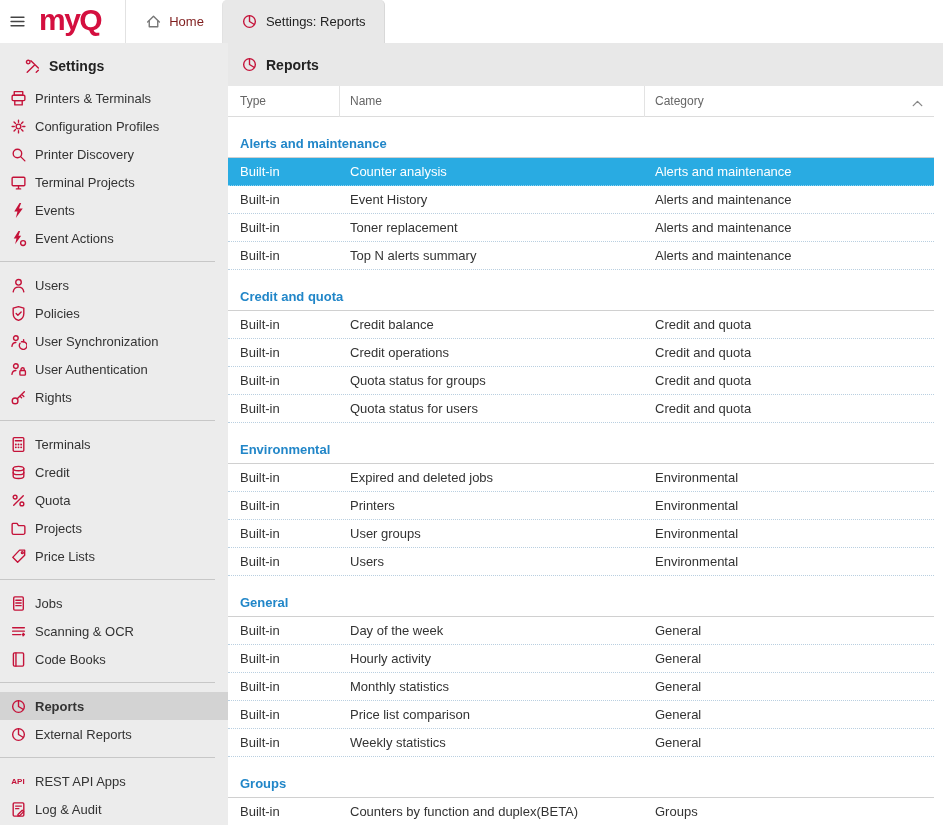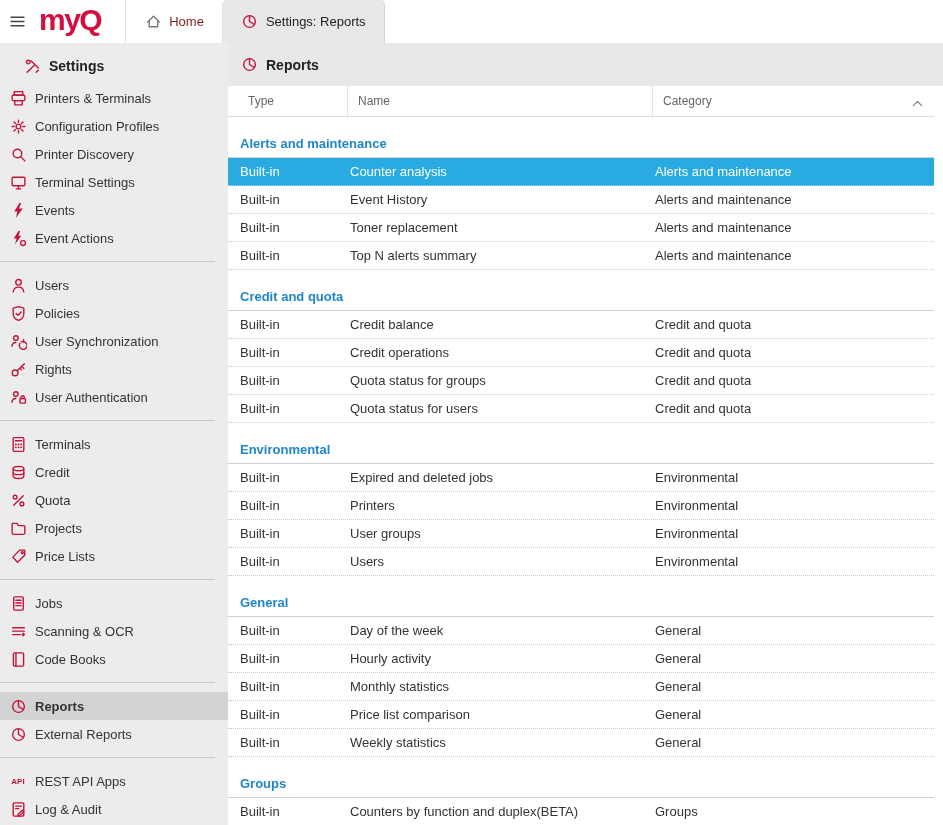--- a/index.html
+++ b/index.html
@@ -49,21 +49,21 @@
   
   .main { flex: 1 1 auto; background: #fff; overflow: hidden; display: flex; flex-direction: column; }
   .main-header {
     height: 43px; flex: 0 0 43px; background: #e8e8e8;
     display: flex; align-items: center; gap: 8px; padding-left: 12px;
     font-size: 14px; font-weight: bold; color: #222;
   }
   .col-header {
     position: relative; height: 31px; margin-right: 9px;
     display: grid; grid-template-columns: 100px 305px 1fr;
-    align-items: center; padding-left: 20px;
+    align-items: center; padding-left: 12px;
     font-size: 12px; color: #666;
     border-bottom: 1px solid #dcdcdc; background: #fff;
   }
   .col-header .col { height: 31px; line-height: 31px; cursor: pointer; }
   .col-header .c1, .col-header .c2 { border-right: 1px solid #e3e3e3; }
   .col-header .c2, .col-header .c3 { padding-left: 10px; }
   .sort-caret { position: absolute; right: 8px; top: 8px; }
 
   .table-body { margin-right: 9px; overflow: hidden; }
   .group-title {
@@ -152,21 +152,21 @@
           </span>
           <span>Printer Discovery</span>
         </div>
         <div class="sb-item indent">
           <span class="ic">
             <svg width="17" height="17" viewBox="0 0 16 16" fill="none" stroke="#c41239" stroke-width="1.3" stroke-linecap="round" stroke-linejoin="round">
               <rect x="2" y="3" width="12" height="8" rx="1"></rect>
               <path d="M6 14h4M8 11v3"></path>
             </svg>
           </span>
-          <span>Terminal Settings</span>
+          <span>Terminal Projects</span>
         </div>
         <div class="sb-item indent">
           <span class="ic">
             <svg width="17" height="17" viewBox="0 0 16 16" fill="none" stroke="#c41239" stroke-width="1.3" stroke-linecap="round" stroke-linejoin="round">
               <path d="M9 1L4 9h3l-1.5 6L12 6H8.5L10.5 1z" fill="#c41239" stroke="none"></path>
             </svg>
           </span>
           <span>Events</span>
         </div>
         <div class="sb-item indent">
@@ -204,36 +204,36 @@
               <path d="M1.8 12.5c.4-2.4 1.9-3.6 3.7-3.6"></path>
               <path d="M12.8 8.2a3.6 3.6 0 1 1-3.3 1.4"></path>
               <path d="M12.8 6.2v2h-2"></path>
             </svg>
           </span>
           <span>User Synchronization</span>
         </div>
         <div class="sb-item indent">
           <span class="ic">
             <svg width="17" height="17" viewBox="0 0 16 16" fill="none" stroke="#c41239" stroke-width="1.3" stroke-linecap="round" stroke-linejoin="round">
-              <circle cx="4.8" cy="11.2" r="2.7"></circle>
-              <path d="M6.8 9.2l6.7-6.7M11 5l2 2M9.3 6.7l1.6 1.6"></path>
-            </svg>
-          </span>
-          <span>Rights</span>
-        </div>
-        <div class="sb-item indent">
-          <span class="ic">
-            <svg width="17" height="17" viewBox="0 0 16 16" fill="none" stroke="#c41239" stroke-width="1.3" stroke-linecap="round" stroke-linejoin="round">
               <circle cx="5.5" cy="4.8" r="2.2"></circle>
               <path d="M1.8 12.5c.4-2.4 1.9-3.6 3.7-3.6"></path>
               <rect x="9.3" y="9" width="5.2" height="4.3" rx="0.8"></rect>
               <path d="M10.4 9V7.8a1.5 1.5 0 0 1 3 0V9"></path>
             </svg>
           </span>
           <span>User Authentication</span>
+        </div>
+        <div class="sb-item indent">
+          <span class="ic">
+            <svg width="17" height="17" viewBox="0 0 16 16" fill="none" stroke="#c41239" stroke-width="1.3" stroke-linecap="round" stroke-linejoin="round">
+              <circle cx="4.8" cy="11.2" r="2.7"></circle>
+              <path d="M6.8 9.2l6.7-6.7M11 5l2 2M9.3 6.7l1.6 1.6"></path>
+            </svg>
+          </span>
+          <span>Rights</span>
         </div>
         <div class="sb-divider"></div>
         <div class="sb-item">
           <span class="ic">
             <svg width="17" height="17" viewBox="0 0 16 16" fill="none" stroke="#c41239" stroke-width="1.3" stroke-linecap="round" stroke-linejoin="round">
               <rect x="3" y="1.5" width="10" height="13" rx="1"></rect>
               <path d="M5 4.5h6"></path>
               <path d="M5.5 8h.01M8 8h.01M10.5 8h.01M5.5 10.7h.01M8 10.7h.01M10.5 10.7h.01" stroke-width="1.8"></path>
             </svg>
           </span>

